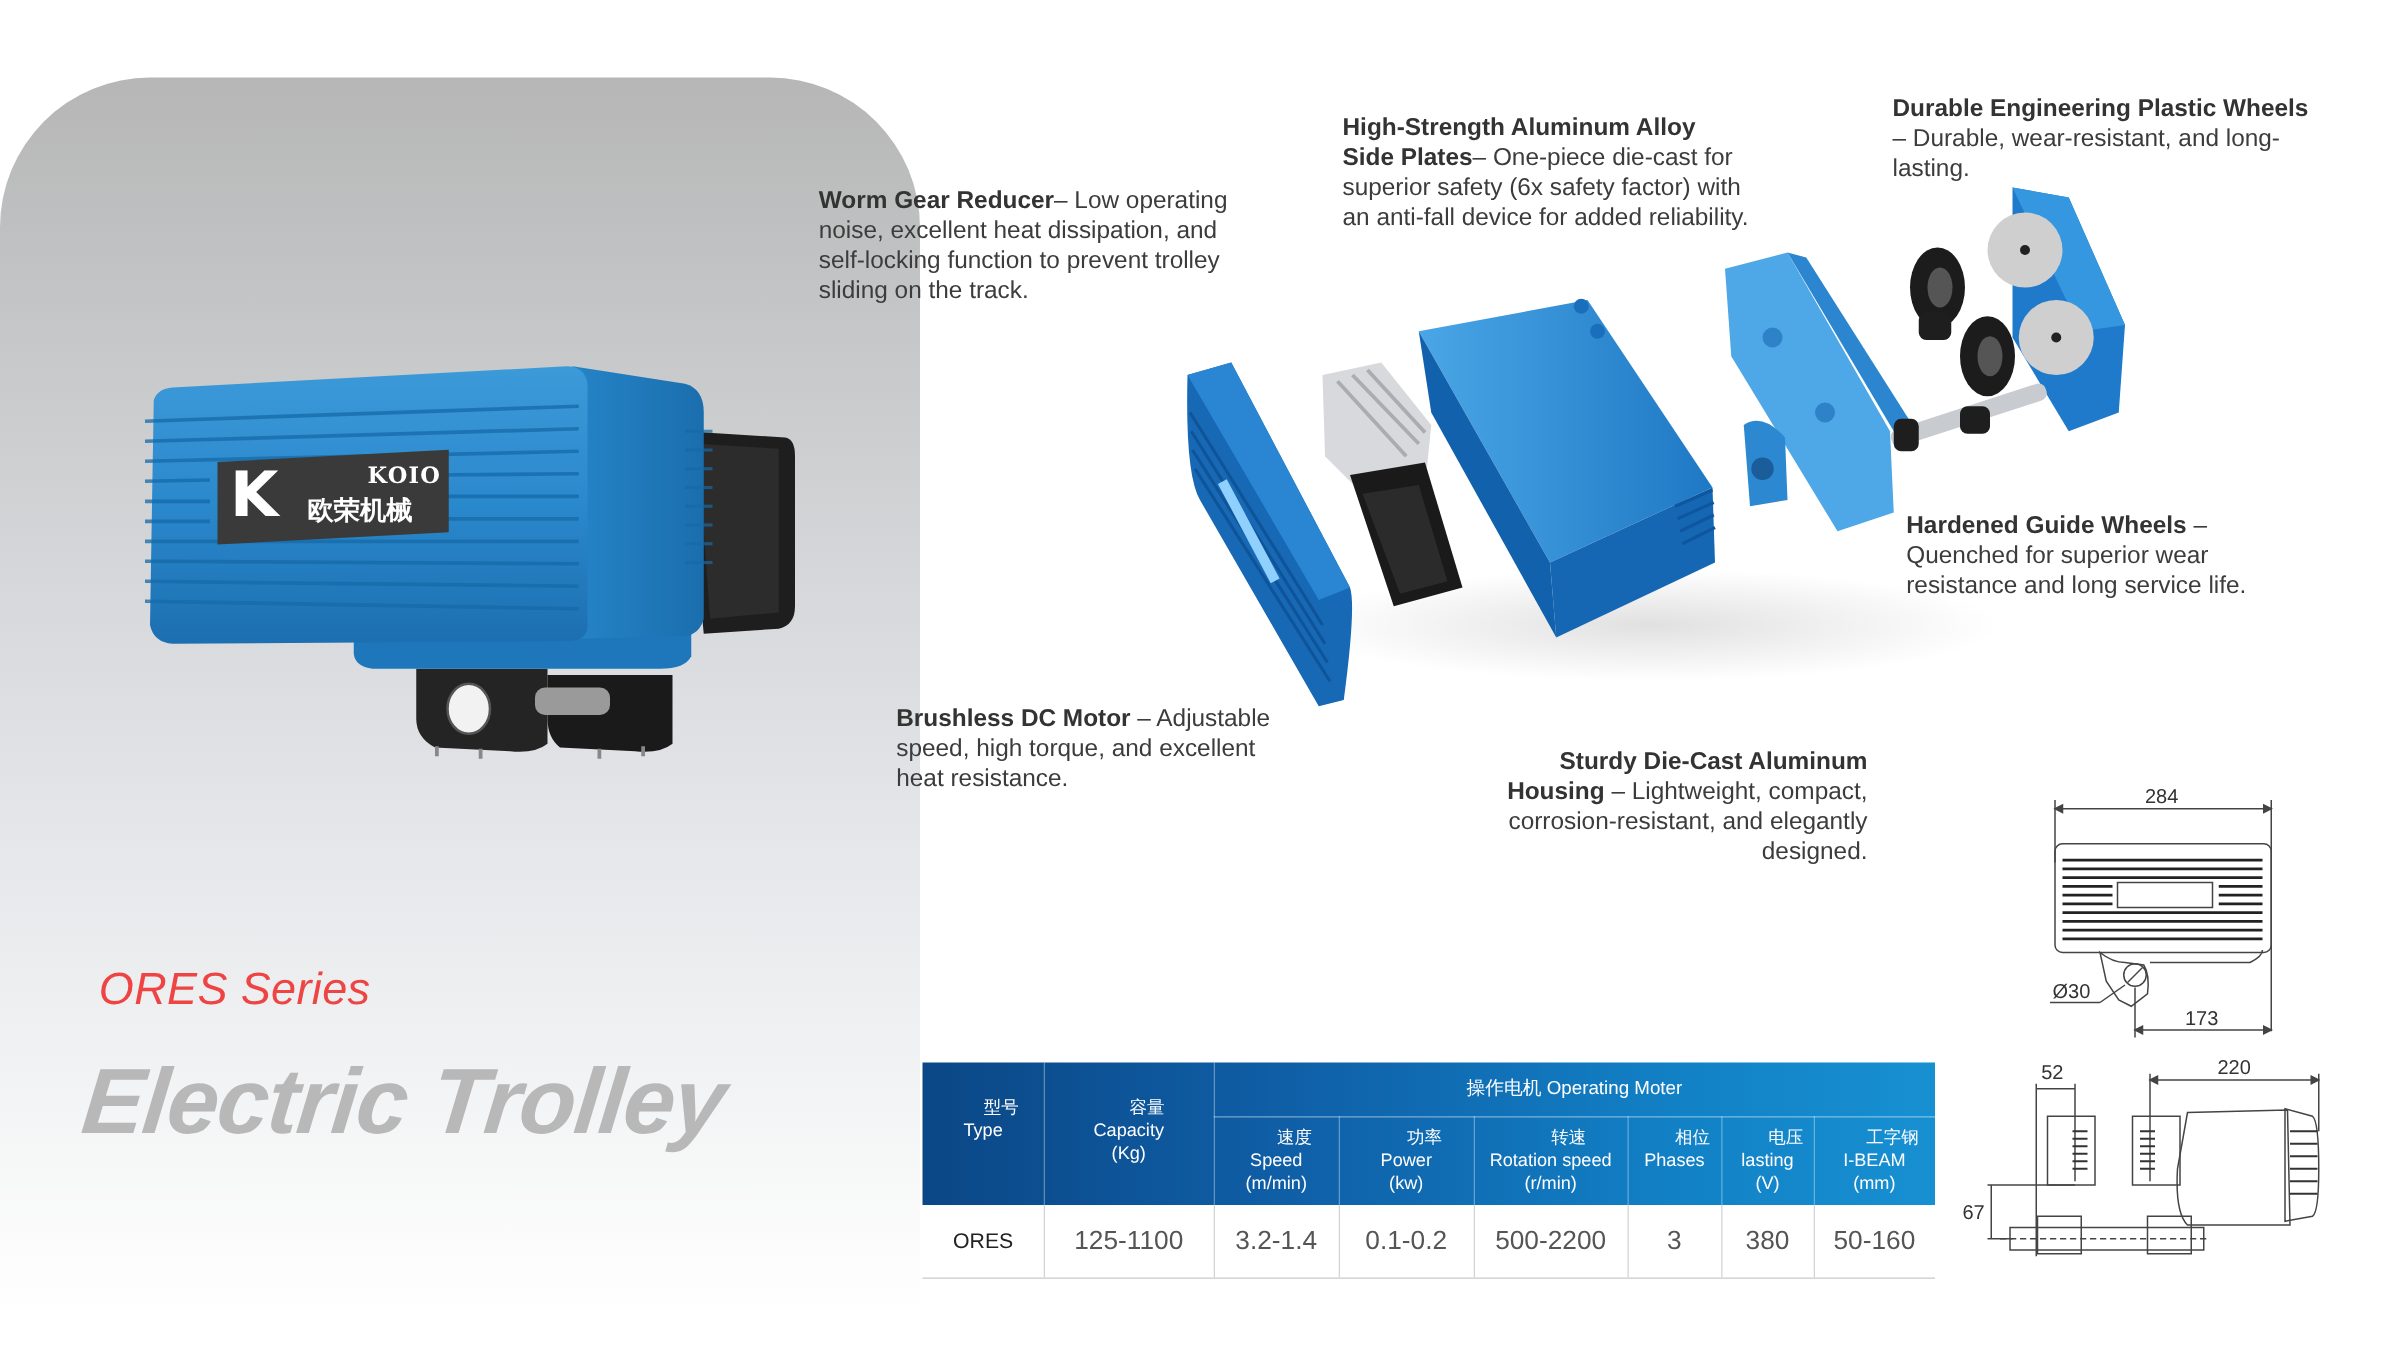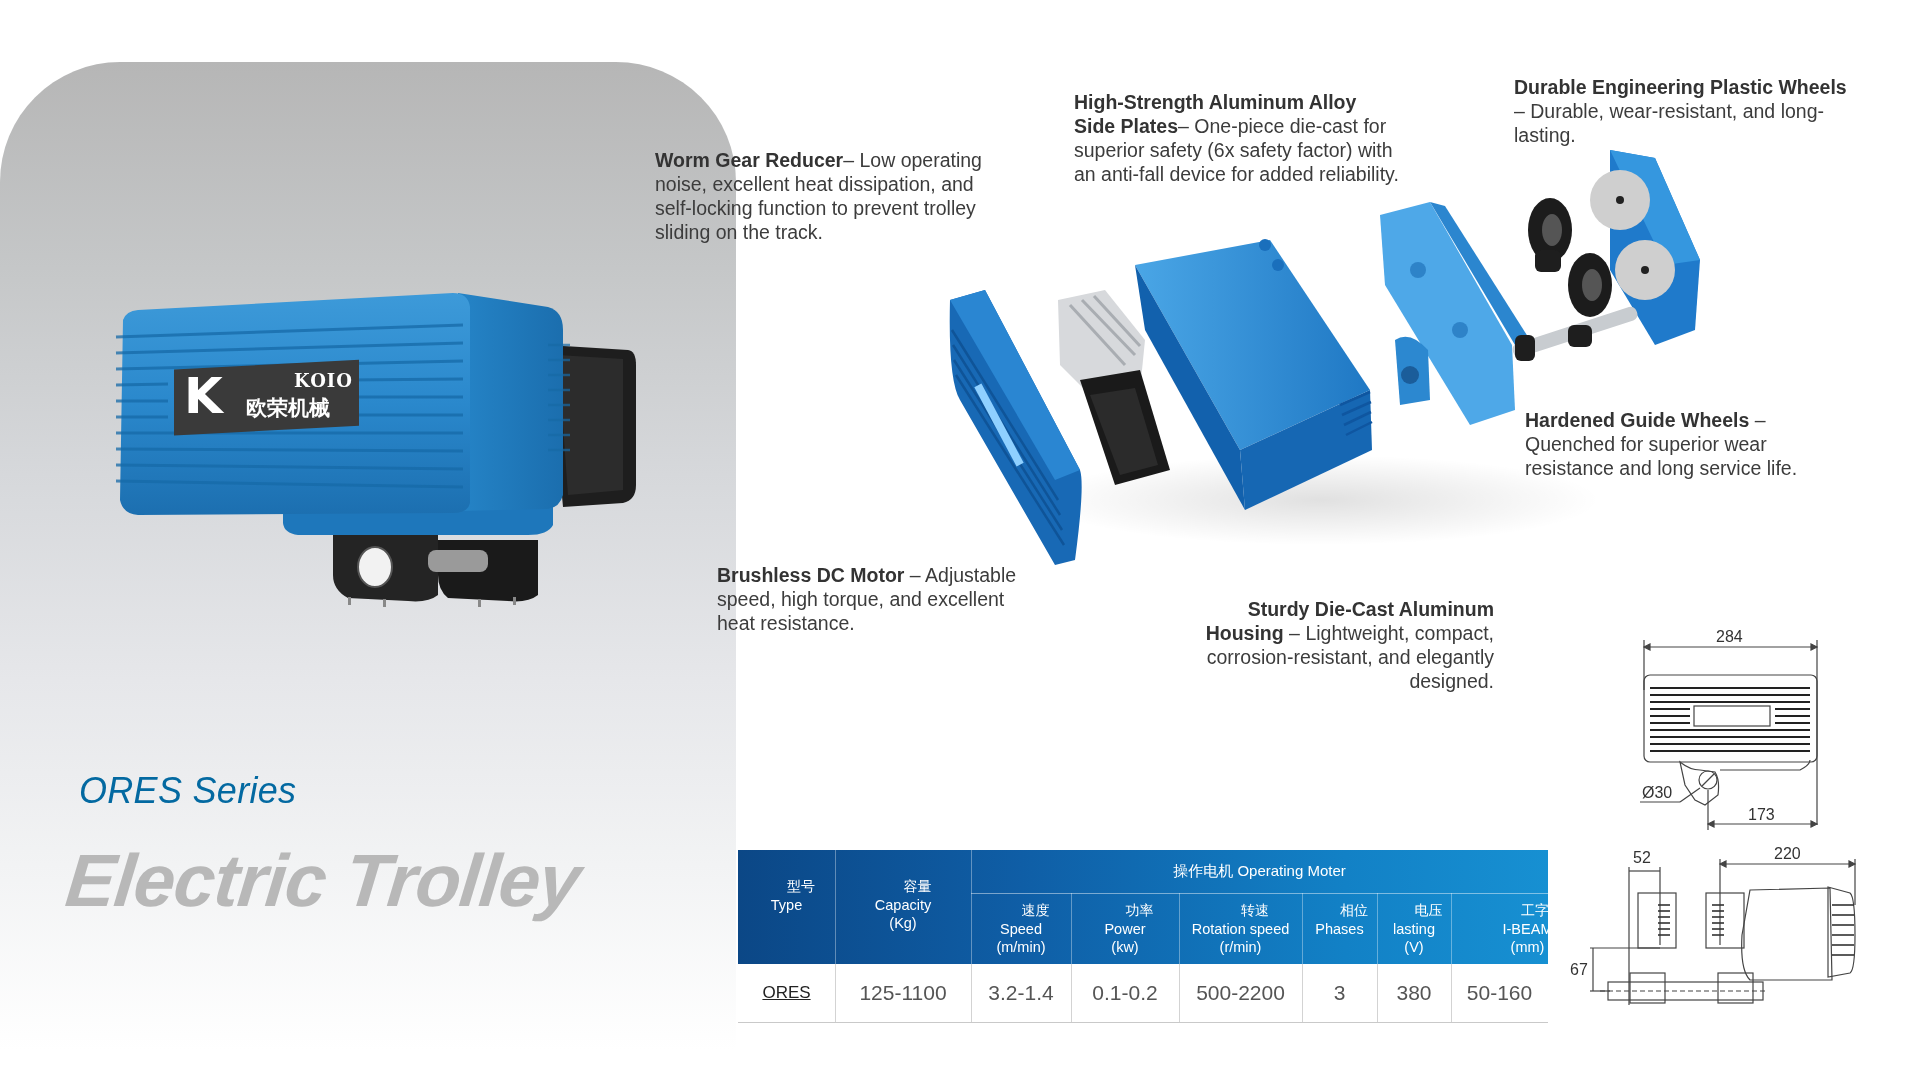--- a/index.html
+++ b/index.html
@@ -8,21 +8,21 @@
 
     
     .left-panel {
       position: absolute; left: 0; top: 62px; width: 736px; height: 1030px;
       border-radius: 120px 120px 0 0;
       background: linear-gradient(180deg, #b6b6b6 0%, #c5c7c8 20%, #d6d8db 40%, #e6e7ea 60%, #f2f3f4 78%, #ffffff 96%);
     }
 
     .series-label {
       position: absolute; left: 79px; top: 770px;
-      font-size: 36px; font-style: italic; color: #0369a1; letter-spacing: 0.3px;
+      font-size: 36px; font-style: italic; color: #ef4444; letter-spacing: 0.3px;
     }
     .product-title {
       position: absolute; left: 62px; top: 838px;
       font-size: 74px; font-weight: bold; font-style: italic; color: #b8b8b8;
       letter-spacing: -1px; transform: skewX(-6deg); transform-origin: left bottom;
     }
 
     
     .trolley { position: absolute; left: 108px; top: 285px; width: 540px; height: 330px; }
 
@@ -35,21 +35,21 @@
     .spec-head {
       position: absolute; left: 738px; top: 850px; width: 810px; height: 114px;
       background: linear-gradient(90deg, #0b4786 0%, #0f5ea6 35%, #1281c6 75%, #1790d2 100%);
     }
     .th { position: absolute; color: #ffffff; text-align: center; font-size: 14.5px; line-height: 18px; }
     .th-cn { display: block; font-family: Liberation Serif, serif; font-size: 14px; padding-left: 29px; }
     .vline-h { position: absolute; width: 1px; background: rgba(255,255,255,0.35); }
     .hline-h { position: absolute; height: 1px; background: rgba(255,255,255,0.45); }
     .row { position: absolute; left: 738px; top: 964px; width: 810px; height: 59px; border-bottom: 1px solid #c9c9c9; }
     .td { position: absolute; top: 0; height: 58px; line-height: 58px; text-align: center; font-size: 21px; color: #555; }
-    .td.first { color: #222; font-size: 17px; text-decoration: underline; }
+    .td.first { color: #222; font-size: 17px; }
     .vline-r { position: absolute; top: 0; width: 1px; height: 58px; background: #d3d3d3; }
 
     
     .drawing { position: absolute; }
     .dim-text { font-family: "Liberation Sans", sans-serif; font-size: 16px; fill: #333; }
   </style>
 </head>
 <body>
 
 <div class="left-panel"></div>
@@ -286,21 +286,21 @@
   </div>
   <div class="th" style="left:1302px;top:902px;width:75px;">
     <span class="th-cn">相位</span>
     <span>Phases</span>
   </div>
   <div class="th" style="left:1377px;top:902px;width:74px;text-align:center;">
     <span class="th-cn">电压</span>
     <span>lasting</span><br>
     <span>(V)</span>
   </div>
-  <div class="th" style="left:1451px;top:902px;width:97px;margin-left:28px;">
+  <div class="th" style="left:1451px;top:902px;width:97px;">
     <span class="th-cn">工字钢</span>
     <span>I-BEAM</span><br>
     <span>(mm)</span>
   </div>
 
   <div class="row">
     <div class="td first" style="left:0;width:97px;">ORES</div>
     <div class="vline-r" style="left:97px;"></div>
     <div class="td" style="left:97px;width:136px;">125-1100</div>
     <div class="vline-r" style="left:233px;"></div>

